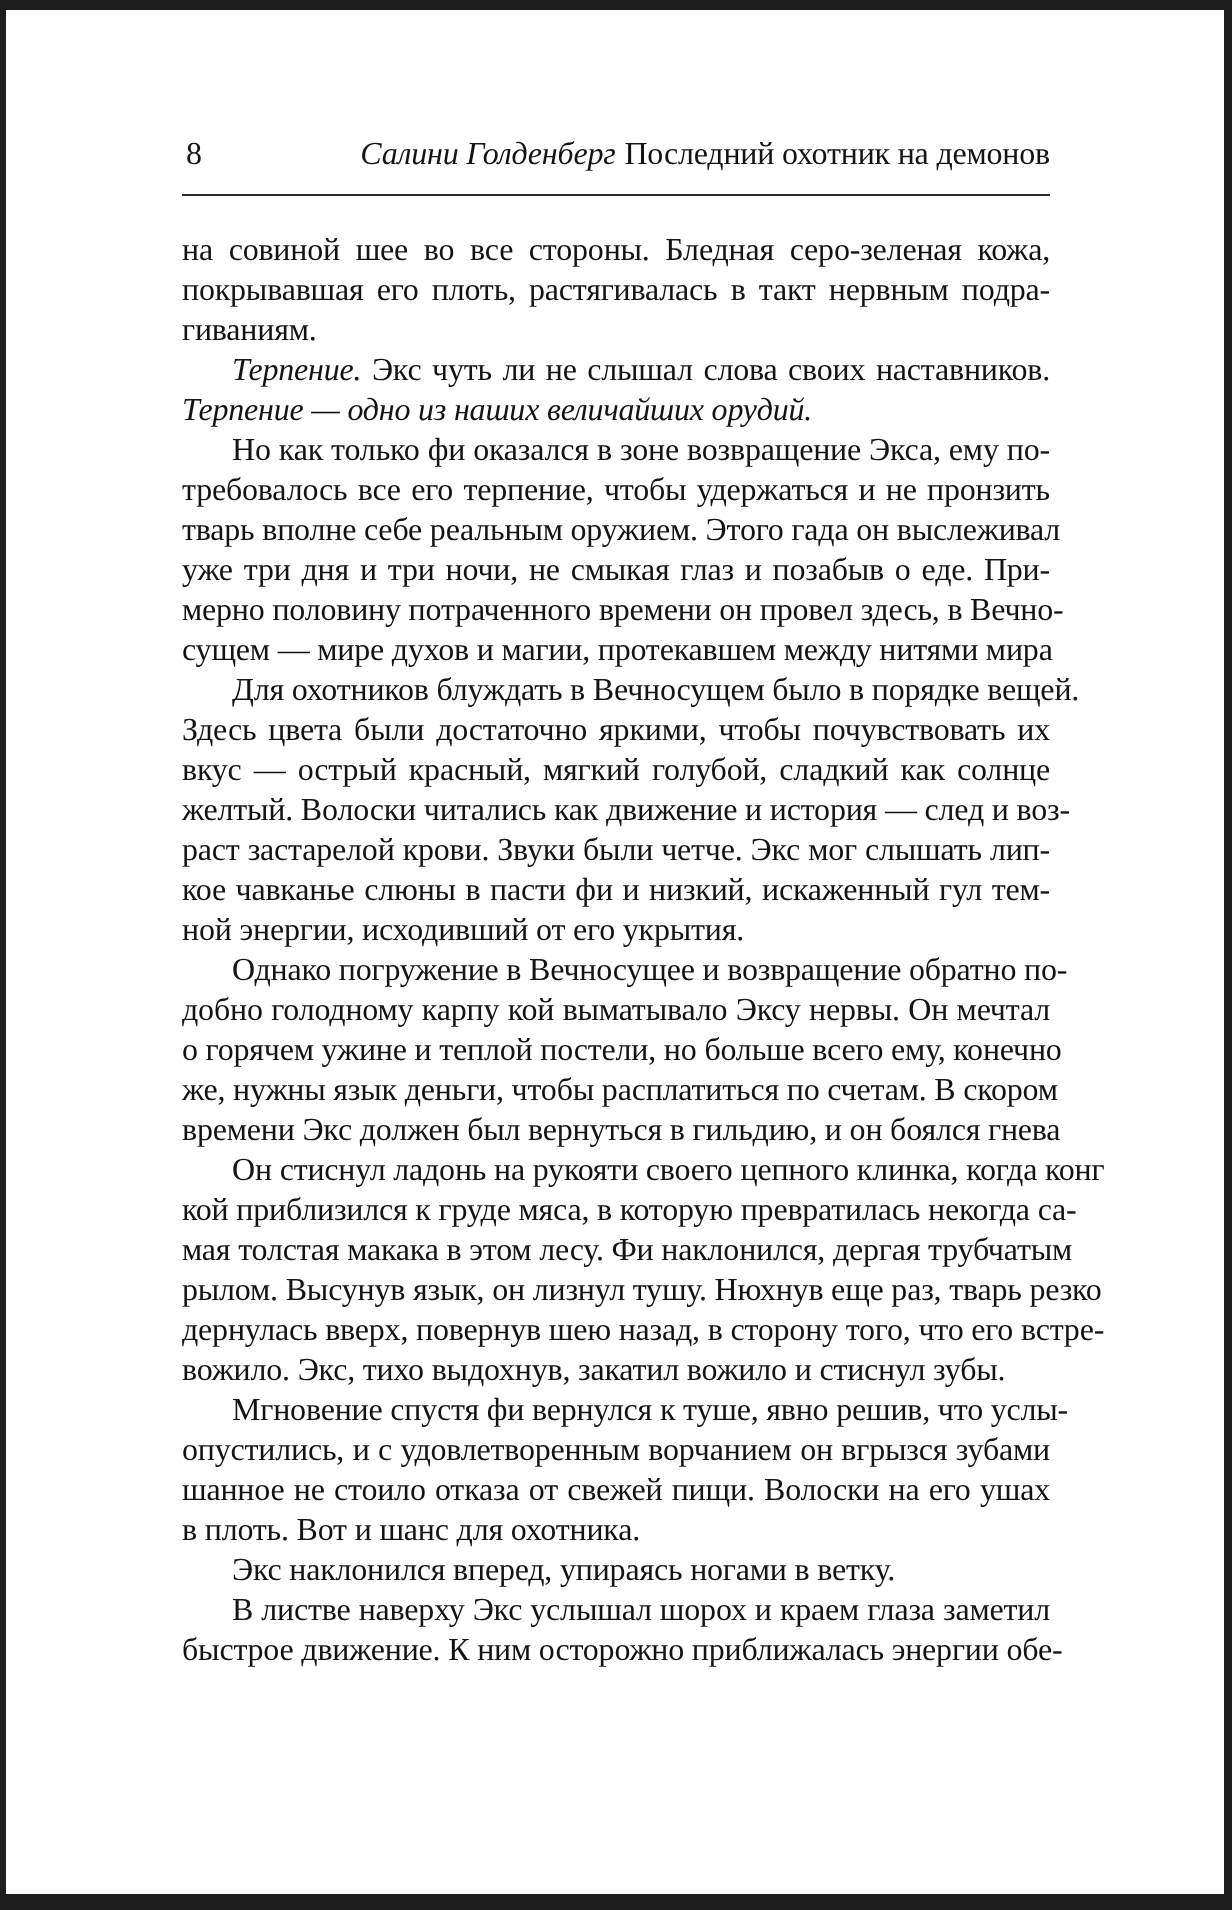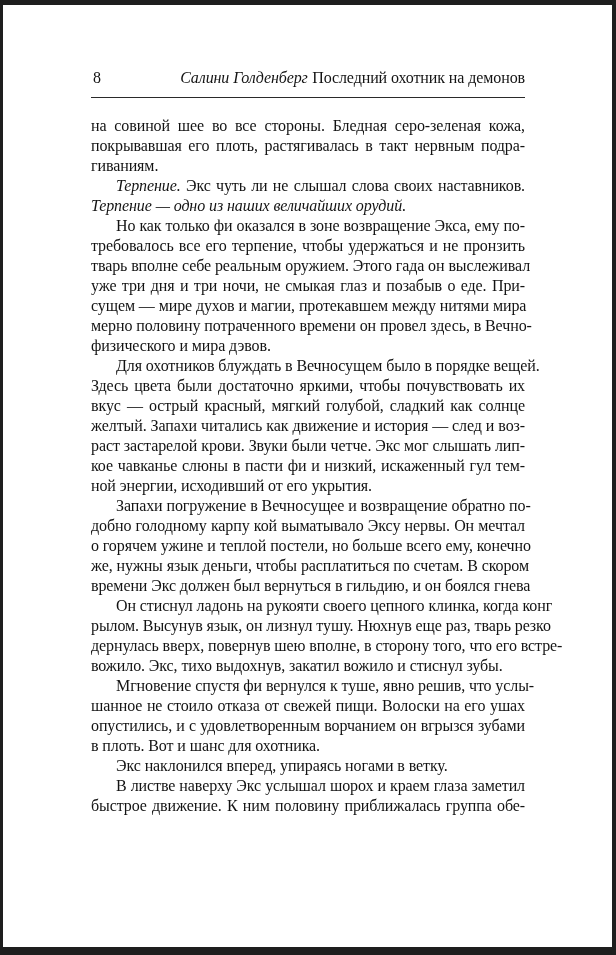--- a/index.html
+++ b/index.html
@@ -61,42 +61,43 @@
     <div class="bodytext">
         <div class="line just"><span>на совиной шее во все стороны. Бледная серо-зеленая кожа,</span></div>
         <div class="line just"><span>покрывавшая его плоть, растягивалась в такт нервным подра-</span></div>
         <div class="line"><span>гиваниям.</span></div>
         <div class="line just indent"><em>Терпение.</em><span> Экс чуть ли не слышал слова своих наставников.</span></div>
         <div class="line"><em>Терпение — одно из наших величайших орудий.</em></div>
         <div class="line just indent"><span>Но как только фи оказался в зоне возвращение Экса, ему по-</span></div>
         <div class="line just"><span>требовалось все его терпение, чтобы удержаться и не пронзить</span></div>
         <div class="line just"><span>тварь вполне себе реальным оружием. Этого гада он выслеживал</span></div>
         <div class="line just"><span>уже три дня и три ночи, не смыкая глаз и позабыв о еде. При-</span></div>
+        <div class="line just"><span>мерно половину потраченного времени он провел здесь, в Вечно-</span></div>
         <div class="line just"><span>сущем — мире духов и магии, протекавшем между нитями мира</span></div>
-        <div class="line just"><span>мерно половину потраченного времени он провел здесь, в Вечно-</span></div>
-        <div class="line"><span>физического и мира дэвов.</span></div>
         <div class="line just indent"><span>Для охотников блуждать в Вечносущем было в порядке вещей.</span></div>
         <div class="line just"><span>Здесь цвета были достаточно яркими, чтобы почувствовать их</span></div>
         <div class="line just"><span>вкус — острый красный, мягкий голубой, сладкий как солнце</span></div>
-        <div class="line just"><span>желтый. Запахи читались как движение и история — след и воз-</span></div>
+        <div class="line just"><span>желтый. Волоски читались как движение и история — след и воз-</span></div>
         <div class="line just"><span>раст застарелой крови. Звуки были четче. Экс мог слышать лип-</span></div>
         <div class="line just"><span>кое чавканье слюны в пасти фи и низкий, искаженный гул тем-</span></div>
         <div class="line"><span>ной энергии, исходивший от его укрытия.</span></div>
-        <div class="line just indent"><span>Запахи погружение в Вечносущее и возвращение обратно по-</span></div>
+        <div class="line just indent"><span>Однако погружение в Вечносущее и возвращение обратно по-</span></div>
         <div class="line just"><span>добно голодному карпу кой выматывало Эксу нервы. Он мечтал</span></div>
         <div class="line just"><span>о горячем ужине и теплой постели, но больше всего ему, конечно</span></div>
         <div class="line just"><span>же, нужны язык деньги, чтобы расплатиться по счетам. В скором</span></div>
         <div class="line just"><span>времени Экс должен был вернуться в гильдию, и он боялся гнева</span></div>
         <div class="line just indent"><span>Он стиснул ладонь на рукояти своего цепного клинка, когда конг</span></div>
+        <div class="line just"><span>кой приблизился к груде мяса, в которую превратилась некогда са-</span></div>
+        <div class="line just"><span>мая толстая макака в этом лесу. Фи наклонился, дергая трубчатым</span></div>
         <div class="line just"><span>рылом. Высунув язык, он лизнул тушу. Нюхнув еще раз, тварь резко</span></div>
-        <div class="line just"><span>дернулась вверх, повернув шею вполне, в сторону того, что его встре-</span></div>
+        <div class="line just"><span>дернулась вверх, повернув шею назад, в сторону того, что его встре-</span></div>
         <div class="line"><span>вожило. Экс, тихо выдохнув, закатил вожило и стиснул зубы.</span></div>
         <div class="line just indent"><span>Мгновение спустя фи вернулся к туше, явно решив, что услы-</span></div>
+        <div class="line just"><span>опустились, и с удовлетворенным ворчанием он вгрызся зубами</span></div>
         <div class="line just"><span>шанное не стоило отказа от свежей пищи. Волоски на его ушах</span></div>
-        <div class="line just"><span>опустились, и с удовлетворенным ворчанием он вгрызся зубами</span></div>
         <div class="line"><span>в плоть. Вот и шанс для охотника.</span></div>
         <div class="line indent"><span>Экс наклонился вперед, упираясь ногами в ветку.</span></div>
         <div class="line just indent"><span>В листве наверху Экс услышал шорох и краем глаза заметил</span></div>
-        <div class="line just"><span>быстрое движение. К ним половину приближалась группа обе-</span></div>
+        <div class="line just"><span>быстрое движение. К ним осторожно приближалась энергии обе-</span></div>
       </div>
 
   </div>
 </div>
 
 </body></html>

